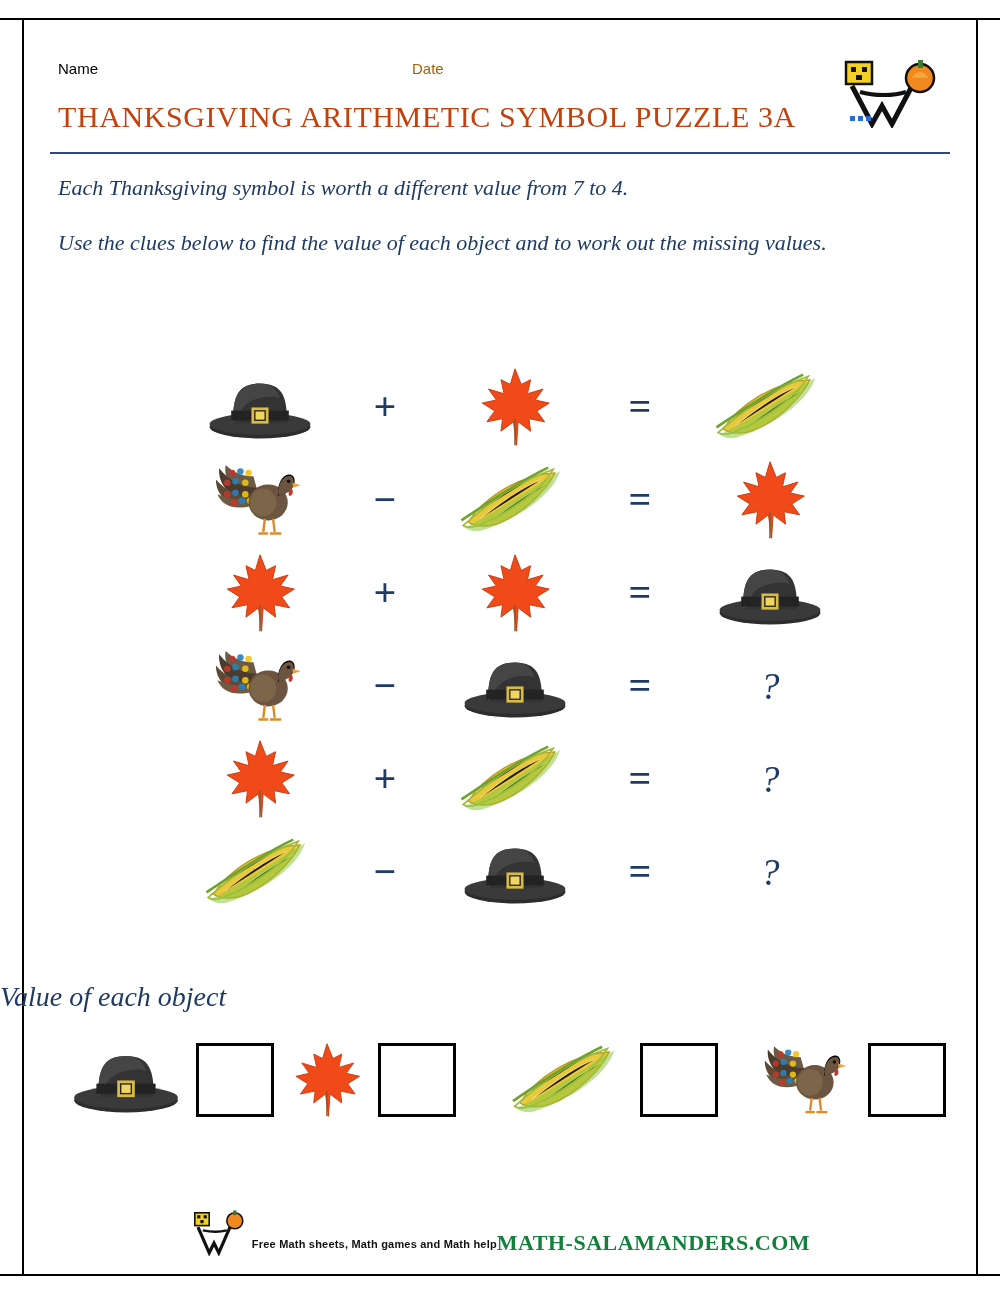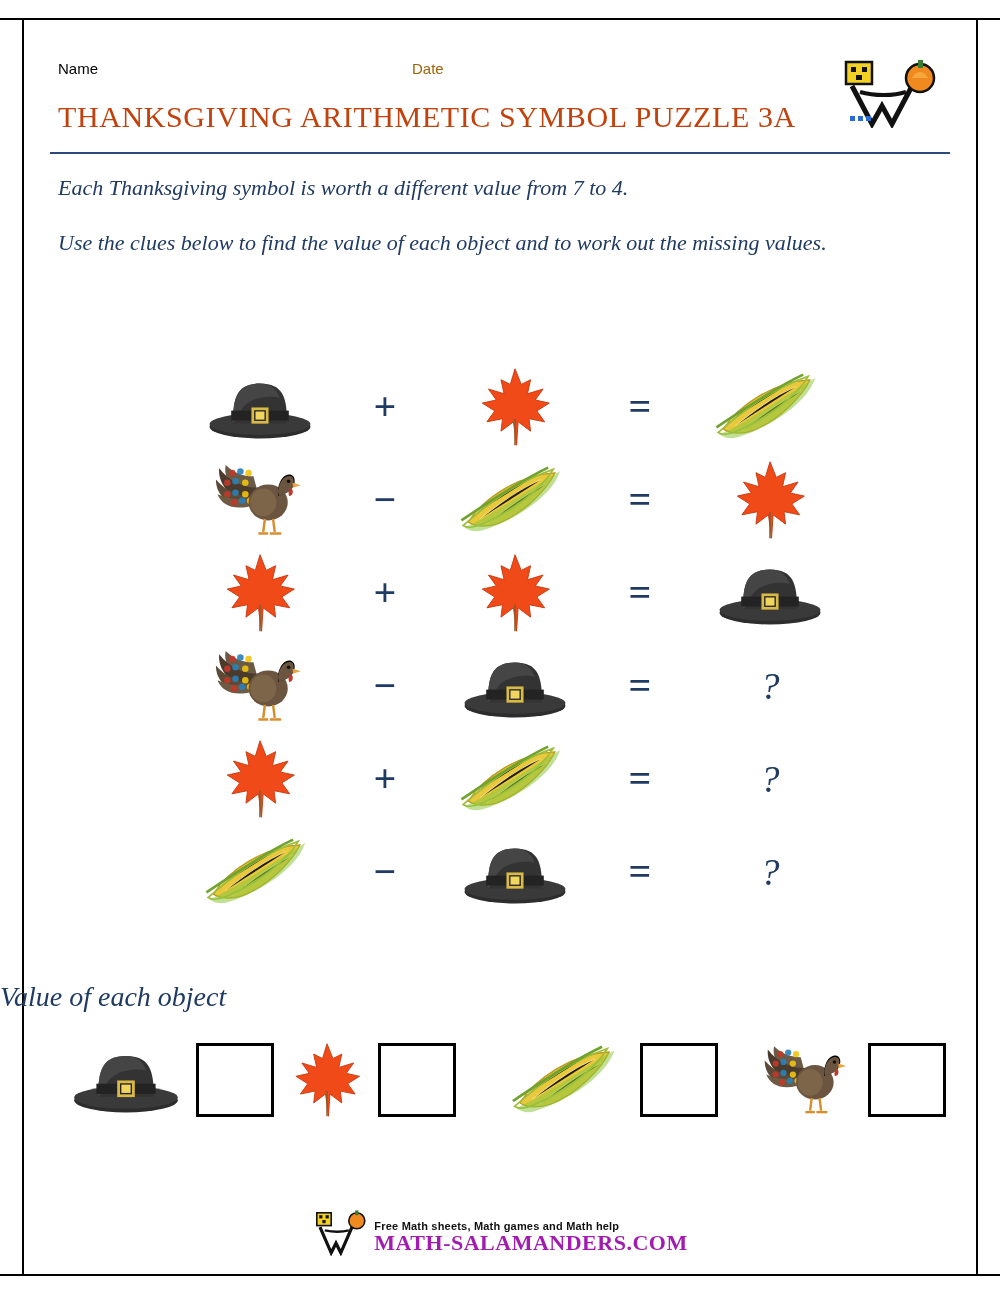--- a/index.html
+++ b/index.html
@@ -171,36 +171,36 @@
   .footer {
     position: absolute;
     left: 0; right: 0;
     bottom: 38px;
     display: flex;
     justify-content: center;
     align-items: flex-end;
   }
   .footer-text {
     display: flex;
-    flex-direction: column;
-    align-items: flex-start;
+    flex-direction: row;
+    align-items: center;
     margin-left: 6px;
   }
   .footer-line1 {
     font-family: "Liberation Sans", sans-serif;
     font-size: 11px;
     font-weight: bold;
     color: #111111;
     letter-spacing: 0.2px;
   }
   .footer-line2 {
     font-family: "Liberation Serif", serif;
     font-size: 22px;
     font-weight: bold;
-    color: #a21caf;
+    color: #15803d;
     letter-spacing: 0.5px;
     margin-top: -2px;
   }
 
   .icon-svg { display: block; }
 </style>
 </head>
 <body>
 
 <svg width="0" height="0" style="position:absolute" aria-hidden="true">

